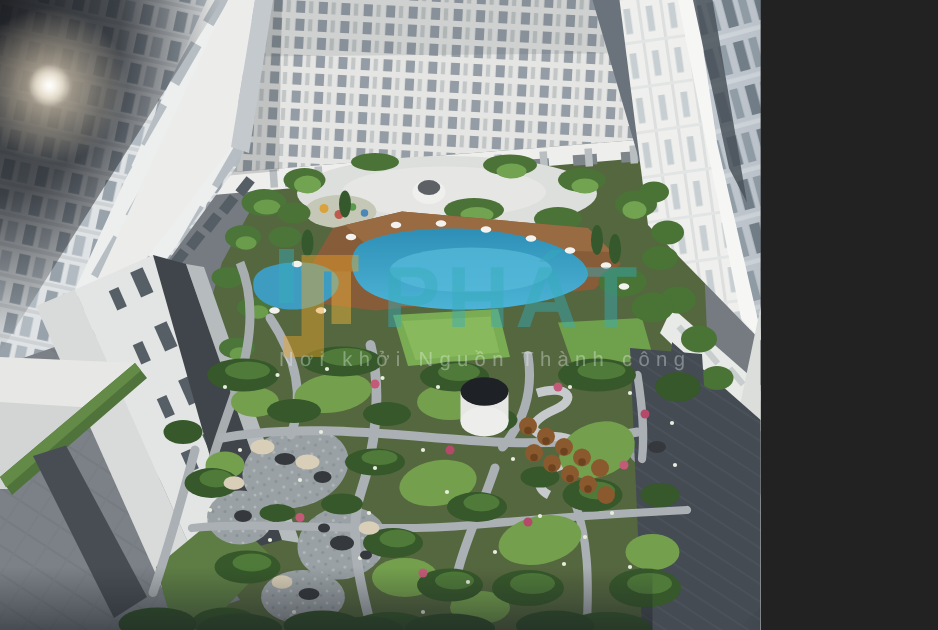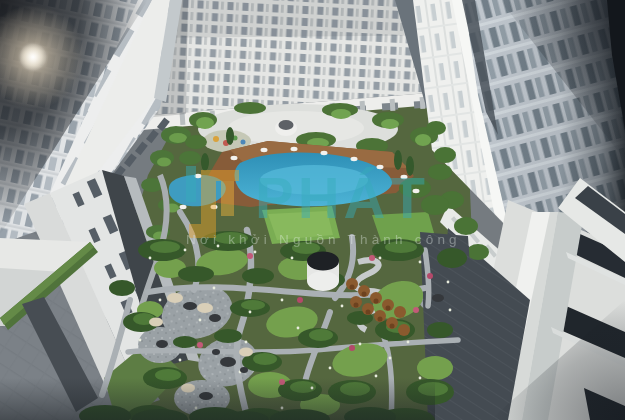--- a/index.html
+++ b/index.html
@@ -1,16 +1,16 @@
 <!DOCTYPE html>
 <html><head>
 <meta charset="utf-8">
 <style>
   html,body{margin:0;padding:0;background:#222;}
-  #scene{width:625px;height:420px;position:relative;overflow:hidden;font-family:"Liberation Sans", sans-serif;}
+  #scene{width:507px;height:420px;position:relative;overflow:hidden;font-family:"Liberation Sans", sans-serif;}
 </style>
 </head>
 <body>
 <div id="scene">
 <svg width="625" height="420" viewBox="0 0 625 420">
 <defs>
 
   <pattern id="winL" width="23" height="20" patternUnits="userSpaceOnUse" patternTransform="rotate(12)">
     <rect width="23" height="20" fill="#e0e3e5"></rect>
     <rect x="2" y="2.5" width="7.5" height="13.5" fill="#98a2ab"></rect>

